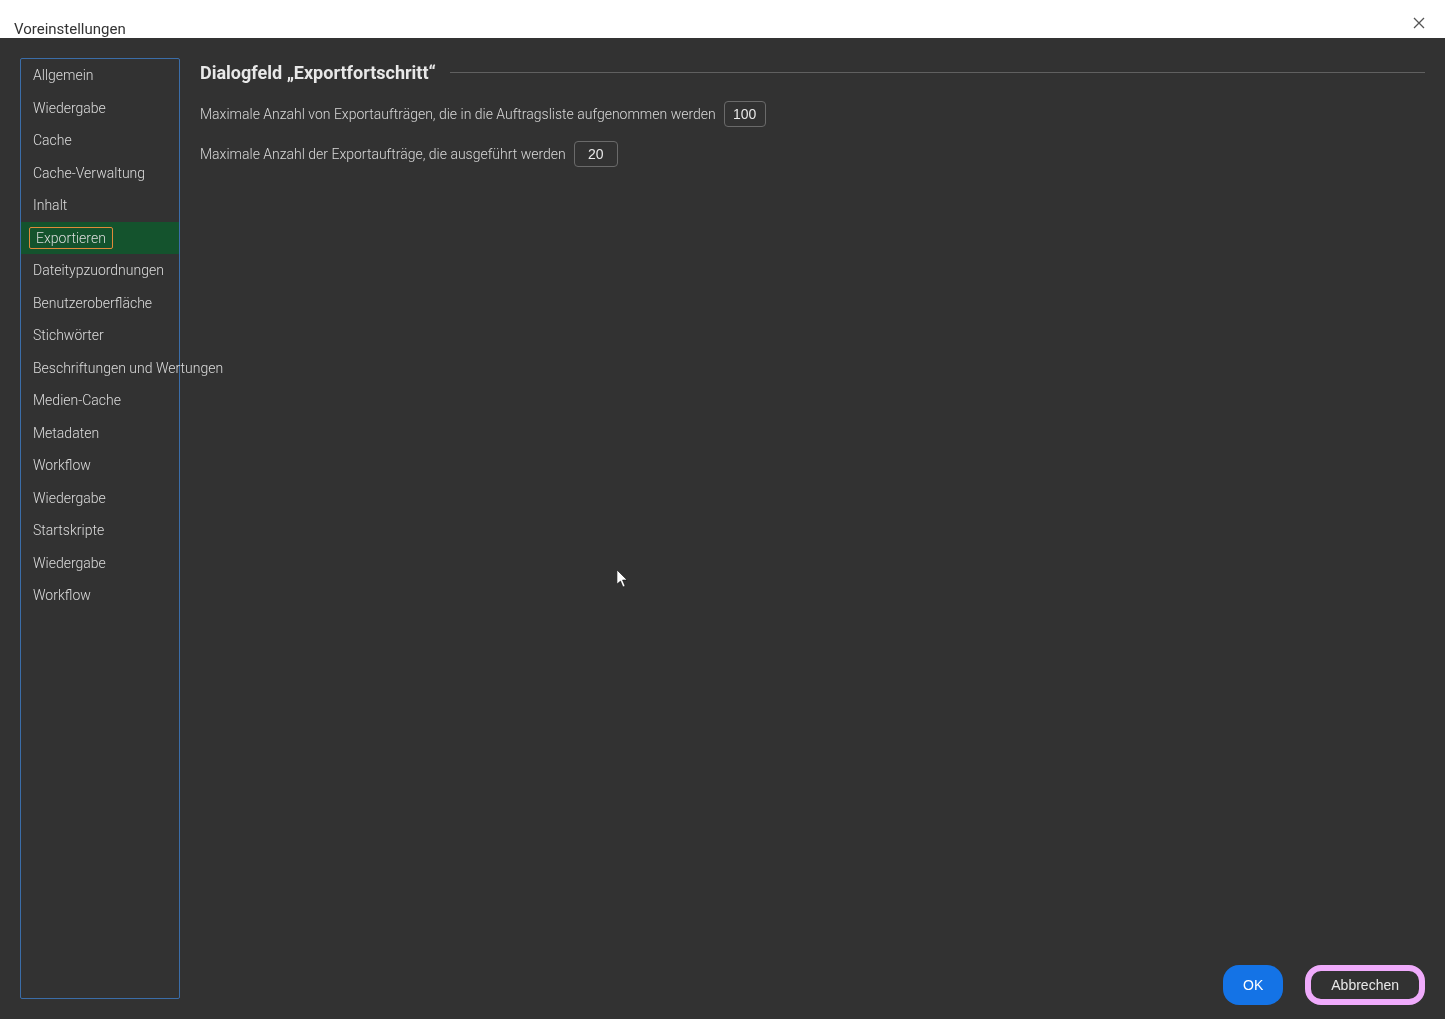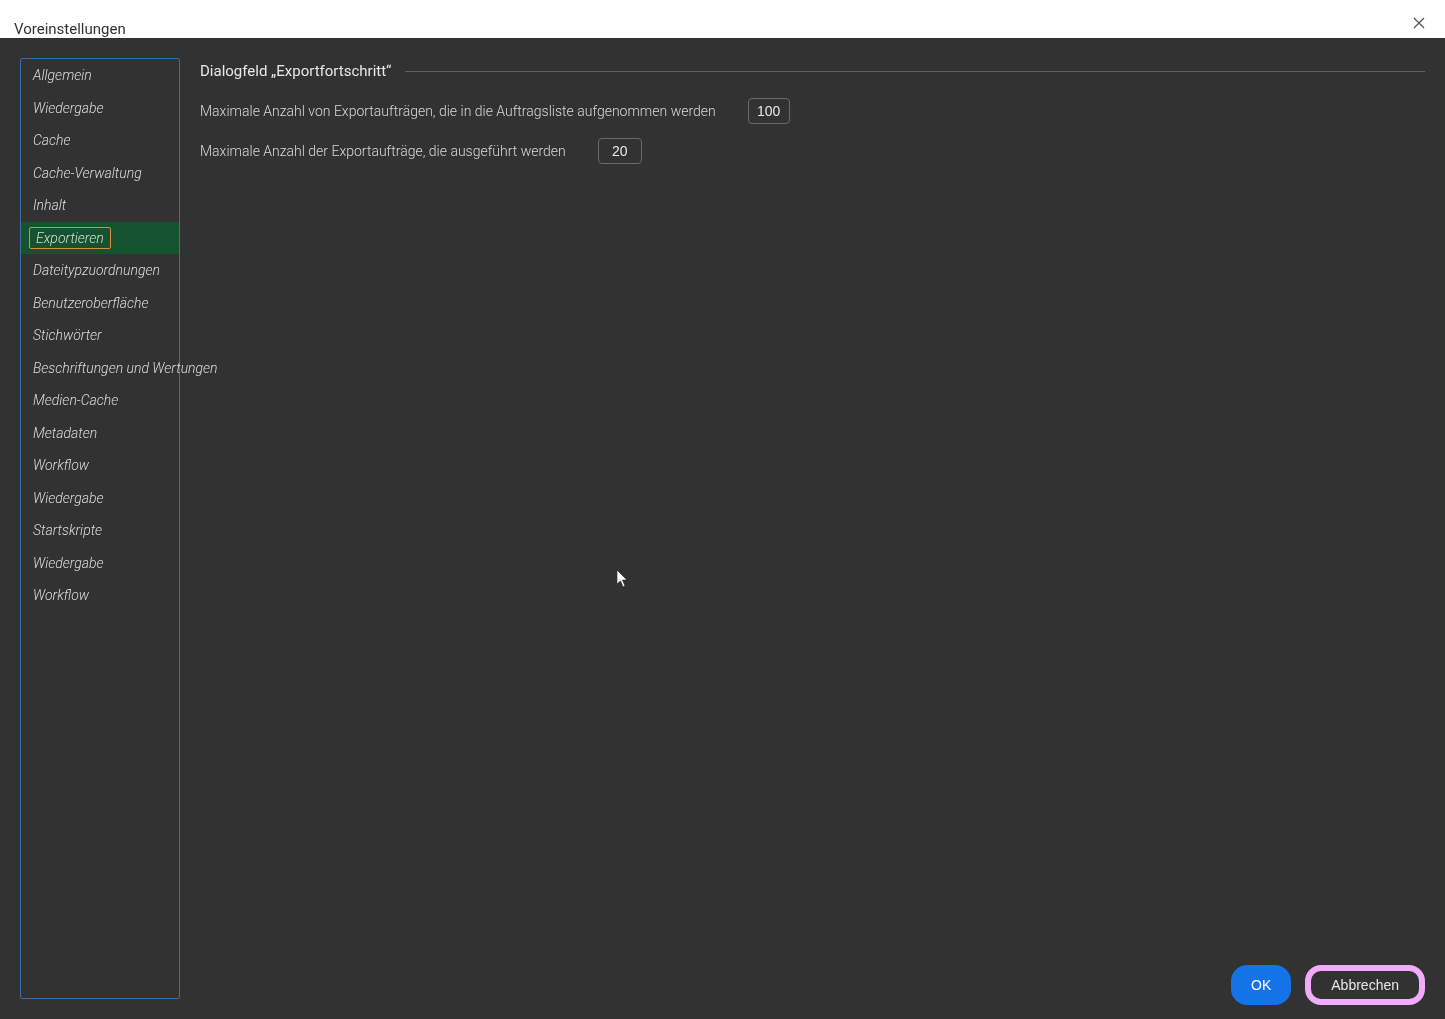--- a/index.html
+++ b/index.html
@@ -64,53 +64,52 @@
       font-weight: 300;
       color: #dcdcdc;
       cursor: pointer;
       white-space: nowrap;
     }
     .sidebar-item.selected {
       background: #14532d;
     }
     .sidebar-item .inner {
       padding: 2px 4px;
-      font-style: italic;
     }
     .sidebar-item.selected .inner {
       border: 1px solid #e08a3a;
       border-radius: 2px;
       padding: 2px 6px;
     }
     .main-panel {
       flex: 1;
       padding-top: 4px;
     }
     .section-header {
       display: flex;
       align-items: center;
       margin-bottom: 18px;
     }
     .section-title {
-      font-size: 15px;
-      font-weight: 400;
+      font-size: 18px;
+      font-weight: 700;
       color: #e8e8e8;
       white-space: nowrap;
     }
     .section-rule {
       flex: 1;
       height: 1px;
       background: #606060;
       margin-left: 14px;
     }
     .field-row {
       display: flex;
       align-items: center;
       margin-bottom: 14px;
-      gap: 32px;
+      gap: 8px;
       font-size: 14px;
       font-weight: 300;
     }
     .field-label {
       color: #d8d8d8;
     }
     .num-input {
       background: #323232;
       border: 1px solid #6a6a6a;
       border-radius: 4px;
@@ -122,21 +121,21 @@
       text-align: center;
     }
     .num-input.wide {
       width: 42px;
     }
     .footer {
       position: absolute;
       bottom: 14px;
       right: 20px;
       display: flex;
-      gap: 14px;
+      gap: 22px;
       margin-top: 8px;
     }
     .btn {
       border-radius: 16px;
       padding: 6px 20px;
       font-size: 14px;
       cursor: pointer;
       border: none;
       font-weight: 500;
     }

